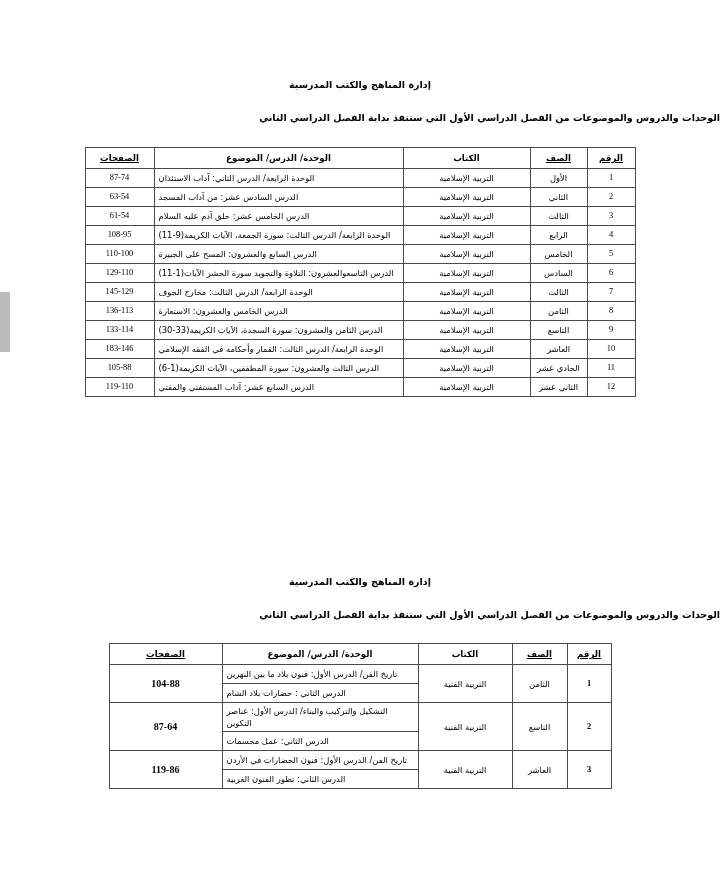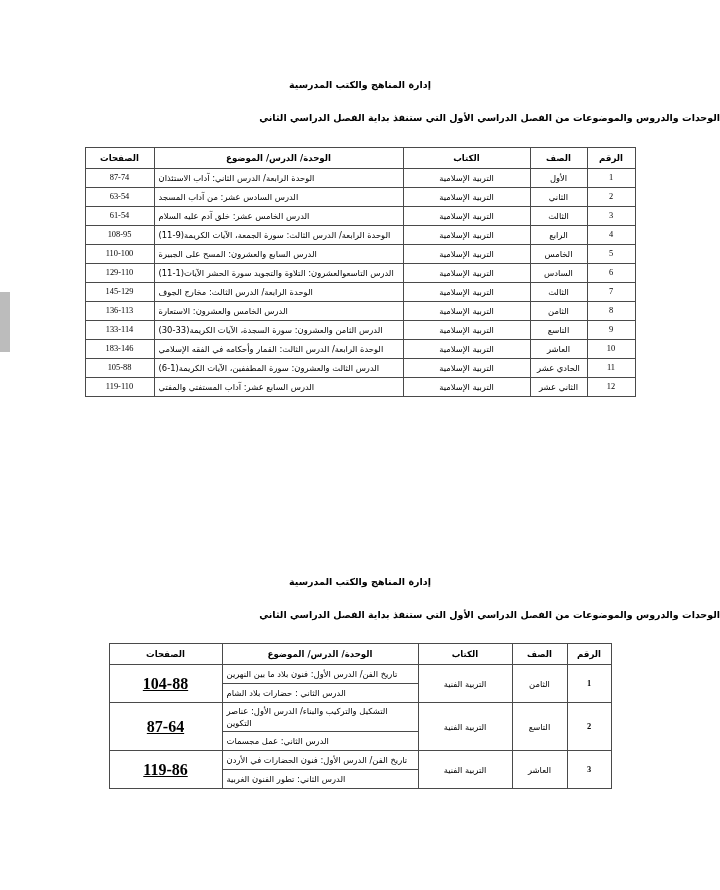--- a/index.html
+++ b/index.html
@@ -77,20 +77,21 @@
     box-sizing: border-box;
   }
 
   table.sheet th {
     font-weight: bold;
     text-align: center;
     font-size: 8.6px;
     height: 21px;
   }
   table.sheet th .hdr-underline {
+    text-decoration: underline;
   }
 
   
   .t1 col.c-num   { width: 48px; }
   .t1 col.c-grade { width: 57px; }
   .t1 col.c-book  { width: 127px; }
   .t1 col.c-topic { width: 249px; }
   .t1 col.c-pages { width: 69px; }
 
   
@@ -100,21 +101,21 @@
   .t2 col.c-topic { width: 196px; }
   .t2 col.c-pages { width: 113px; }
 
   .cell-num   { text-align: center; font-family: "Liberation Serif", "DejaVu Serif", serif; font-size: 9.5px; }
   .cell-grade { text-align: center; }
   .cell-book  { text-align: center; }
   .cell-topic { text-align: left; padding-left: 8px; }
   .cell-pages { text-align: center; font-family: "Liberation Serif", "DejaVu Serif", serif; font-size: 9.5px; }
 
   .t2 .cell-num   { font-weight: bold; }
-  .t2 .cell-pages { font-weight: bold; font-size: 16px; text-decoration: underline; }
+  .t2 .cell-pages { font-weight: bold; font-size: 10px; }
   .t2 .cell-topic { height: 19px; margin-left: 7px; }
 
   .t2 .span-cell { vertical-align: middle; }
 </style>
 </head>
 <body>
 
 <div class="page">
 
   <div class="scroll-marker"></div>

